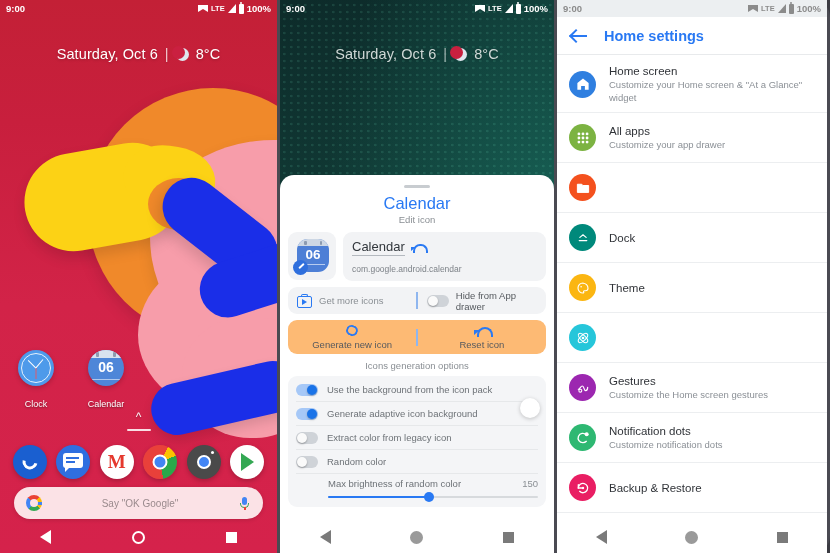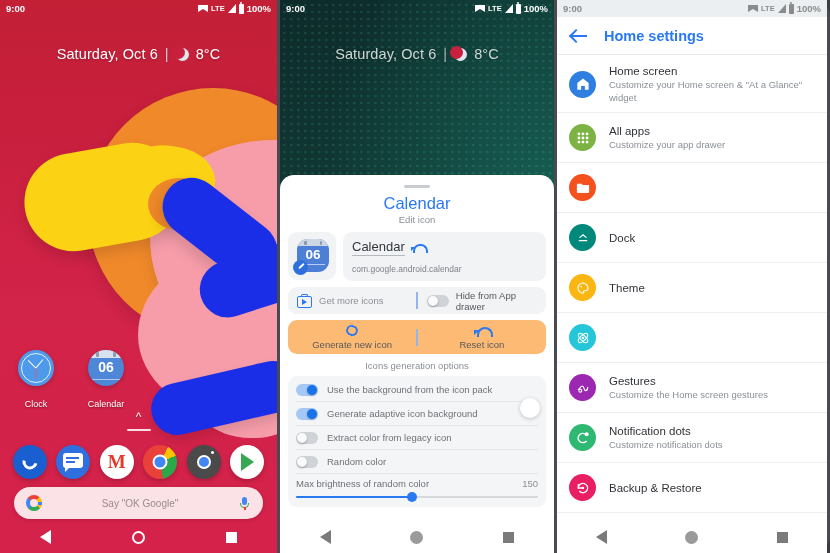--- a/index.html
+++ b/index.html
@@ -222,21 +222,21 @@
   .undo2{width:16px;height:12px;position:relative;}
   .undo2:before{content:"";position:absolute;left:3px;top:2px;width:12px;height:8px;border:2.2px solid #2979f3;border-bottom:none;border-radius:8px 8px 0 0;}
   .undo2:after{content:"";position:absolute;left:0;top:5px;width:0;height:0;border-top:5px solid #2979f3;border-right:6px solid transparent;}
 
   .genopts { text-align:center; color:#8a8f94; font-size:9.5px; margin:6px 0 5px; }
   .optcard { background:#f4f5f7; border-radius:9px; padding:2px 8px; }
   .optrow { display:flex; align-items:center; gap:9px; height:24px; border-bottom:1px solid #e6e8ea; position:relative; }
   .optrow:last-of-type{border-bottom:none;}
   .optlbl { color:#6d7277; font-size:9.5px; }
   .swatch { position:absolute; right:-2px; top:-4px; width:20px;height:20px;border-radius:50%;background:#fff;box-shadow:0 1px 4px rgba(0,0,0,.22); }
-  .sliderrow { padding:4px 0 2px; }
+  .sliderrow { padding:4px 0 2px;margin-left:32px; }
   .slidertop { display:flex; justify-content:space-between; align-items:center; }
   .sl-lbl { color:#6d7277; font-size:9.5px; }
   .sl-val { color:#8a8f94; font-size:9.5px; }
   .track { position:relative; height:12px; margin-top:2px; }
   .track .bg{position:absolute;left:0;right:0;top:5px;height:2px;background:#d7dadd;border-radius:2px;}
   .track .fill{position:absolute;left:0;width:48%;top:5px;height:2px;background:#2979f3;border-radius:2px;}
   .track .knob{position:absolute;left:48%;top:1px;width:10px;height:10px;border-radius:50%;background:#2979f3;margin-left:-5px;}
 
   
   .p3 { background:#fff; }

